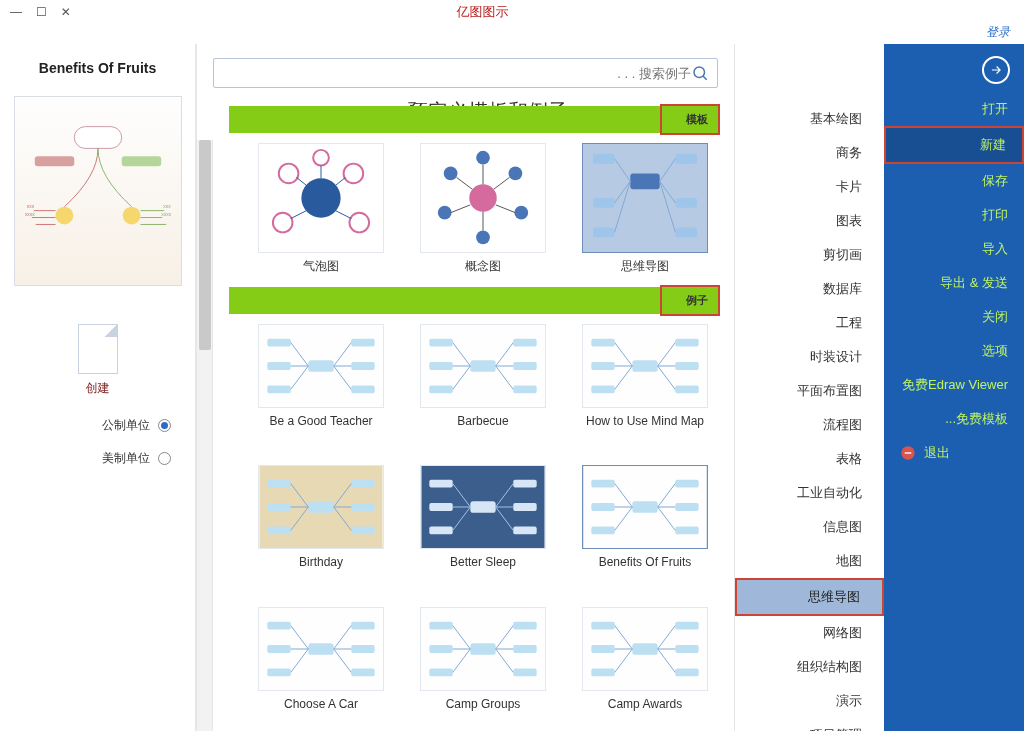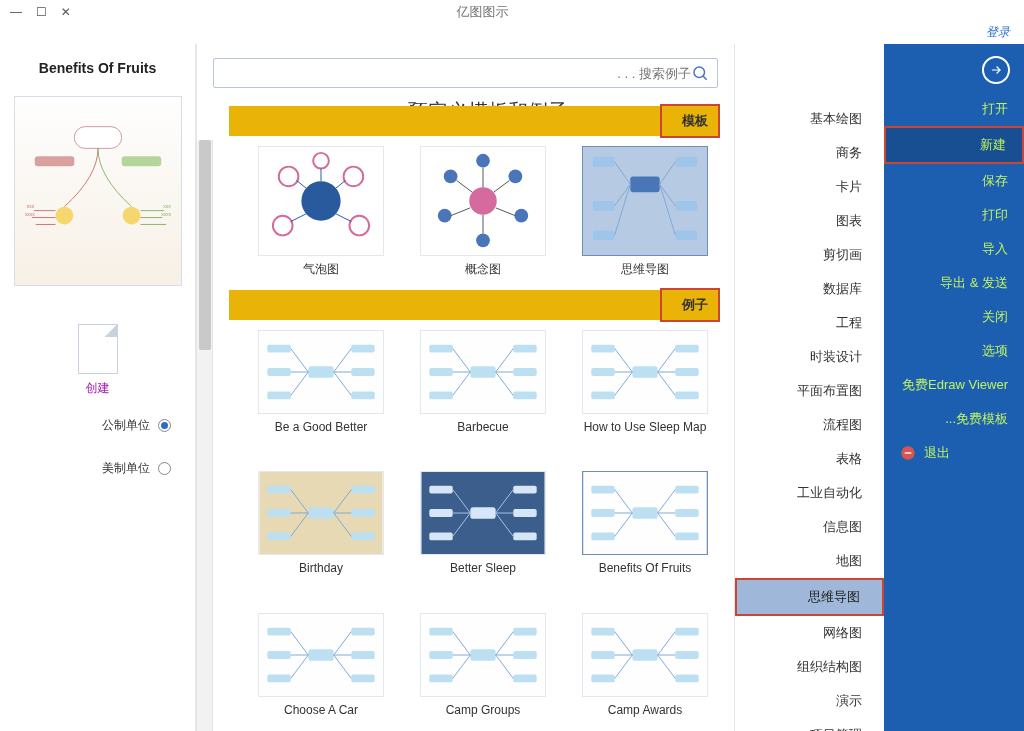--- a/index.html
+++ b/index.html
@@ -2,21 +2,21 @@
 <html><head>
 <meta charset="utf-8">
 <style>
 * { box-sizing: border-box; margin: 0; padding: 0; }
 body { font-family: "Microsoft YaHei", Arial, sans-serif; font-size: 12px; color: #333; background: #fff; width: 1024px; height: 731px; overflow: hidden; position: relative; direction: rtl; }
 
 
 .title-bar { height: 24px; display: flex; align-items: center; background: #fff; }
 .window-controls { display: flex; gap: 14px; padding: 0 10px; direction: ltr; margin-left: auto; }
 .window-controls span { font-size: 12px; color: #555; cursor: default; }
-.app-title { flex: 1; text-align: center; font-size: 13px; color: #737373; }
+.app-title { flex: 1; text-align: center; font-size: 13px; color: #b91c1c; }
 .title-spacer { width: 140px; }
 
 
 .login-row { height: 20px; padding: 0 14px; }
 .login-link { color: #2a6dc9; font-size: 12px; font-style: italic; }
 
 
 .main { display: flex; height: calc(731px - 44px); }
 
 
@@ -38,39 +38,39 @@
 .center { flex: 1; background: #fff; display: flex; flex-direction: column; border-left: 1px solid #e6e6e6; position: relative; }
 .search-wrap { padding: 14px 16px 10px; }
 .search-box { width: 100%; height: 30px; border: 1px solid #b8c5d6; border-radius: 2px; display: flex; align-items: center; padding: 0 8px; direction: rtl; }
 .search-box input { flex: 1; border: none; outline: none; font-size: 13px; text-align: right; direction: rtl; background: transparent; }
 .search-box .mag { width: 18px; height: 18px; color: #4a76b8; margin-left: auto; }
 
 .content-scroll { flex: 1; overflow-y: auto; padding: 0 16px 16px; position: relative; }
 .scrollbar-track { position: absolute; left: 0; top: 96px; bottom: 0; width: 16px; background: #f2f2f2; border-right: 1px solid #e6e6e6; }
 .scrollbar-thumb { position: absolute; left: 2px; top: 0; width: 12px; height: 210px; background: #c9c9c9; border-radius: 2px; }
 
-.section-header { background: #eab308; padding: 6px 10px; font-size: 13px; font-weight: bold; margin: 8px 0 10px; text-align: right; position: relative; }
+.section-header { background: #84cc16; padding: 6px 10px; font-size: 11px; font-weight: bold; margin: 8px 0 10px; text-align: right; position: relative; }
 .section-header.hl::after { content: ""; position: absolute; right: -2px; top: -2px; bottom: -2px; width: 56px; border: 2px solid #c43; }
 
 .tile-row { display: flex; gap: 36px; justify-content: flex-start; flex-wrap: wrap; margin-bottom: 12px; padding-right: 10px; }
 .tile { width: 126px; display: flex; flex-direction: column; align-items: center; gap: 6px; cursor: pointer; }
 .tile .thumb { width: 126px; height: 84px; background: #fff; border: 1px solid #e3e8ef; display: flex; align-items: center; justify-content: center; }
 .tile.selected .thumb { background: #b7cae4; border: 1px solid #6f8db8; }
 .tile .caption { font-size: 12px; text-align: center; color: #333; line-height: 1.3; direction: ltr; }
 .tile.big .thumb { height: 110px; }
 
 
 .preview { width: 196px; background: #fff; border-right: 1px solid #e6e6e6; padding: 16px 14px; display: flex; flex-direction: column; gap: 20px; direction: ltr; }
 .preview-title { font-size: 14px; font-weight: bold; text-align: center; color: #222; }
 .preview-img { width: 168px; height: 190px; border: 1px solid #d9dee6; background: linear-gradient(#fefefe,#f7f0e6); margin: 0 auto; position: relative; overflow: hidden; }
 .create-box { width: 72px; margin: 18px auto 0; text-align: center; }
 .create-icon { width: 40px; height: 50px; border: 1px solid #c8d2e0; margin: 0 auto 6px; position: relative; background:#fff; }
 .create-icon::after { content:""; position:absolute; top:0; right:0; width:12px; height:12px; background: linear-gradient(135deg,#fff 50%, #c8d2e0 50%); }
-.create-label { font-size: 12px; color: #a21caf; }
-.radio-group { display: flex; flex-direction: column; gap: 26px; align-items: flex-end; padding-right: 10px; }
+.create-label { font-size: 12px; color: #7f1d1d; }
+.radio-group { display: flex; flex-direction: column; gap: 16px; align-items: flex-end; padding-right: 10px; }
 .radio-row { display: flex; gap: 8px; align-items: center; font-size: 12px; color: #333; direction: rtl; }
 .radio { width: 13px; height: 13px; border: 1px solid #888; border-radius: 50%; display: inline-flex; align-items: center; justify-content: center; }
 .radio.checked::after { content:""; width:7px; height:7px; background:#2a6dc9; border-radius:50%; }
 
 
 .thumb svg { width: 100%; height: 100%; }
 
 </style>
 </head>
 <body>
@@ -213,21 +213,21 @@
                 <rect x="50" y="36" width="26" height="12" rx="3" fill="#bcdff2"></rect>
                 <rect x="8" y="14" width="24" height="8" rx="2" fill="#bcdff2"></rect>
                 <rect x="8" y="38" width="24" height="8" rx="2" fill="#bcdff2"></rect>
                 <rect x="8" y="62" width="24" height="8" rx="2" fill="#bcdff2"></rect>
                 <rect x="94" y="14" width="24" height="8" rx="2" fill="#bcdff2"></rect>
                 <rect x="94" y="38" width="24" height="8" rx="2" fill="#bcdff2"></rect>
                 <rect x="94" y="62" width="24" height="8" rx="2" fill="#bcdff2"></rect>
                 <path d="M50 42 L32 18 M50 42 L32 42 M50 42 L32 66 M76 42 L94 18 M76 42 L94 42 M76 42 L94 66" stroke="#7fa8d4" fill="none"></path>
               </svg>
             </div>
-            <div class="caption">How to Use Sleep Map</div>
+            <div class="caption">How to Use Mind Map</div>
           </div>
           <div class="tile">
             <div class="thumb">
               <svg viewBox="0 0 126 84">
                 <rect width="126" height="84" fill="#fefefe"></rect>
                 <rect x="50" y="36" width="26" height="12" rx="3" fill="#bcdff2"></rect>
                 <rect x="8" y="14" width="24" height="8" rx="2" fill="#bcdff2"></rect>
                 <rect x="8" y="38" width="24" height="8" rx="2" fill="#bcdff2"></rect>
                 <rect x="8" y="62" width="24" height="8" rx="2" fill="#bcdff2"></rect>
                 <rect x="94" y="14" width="24" height="8" rx="2" fill="#bcdff2"></rect>
@@ -245,21 +245,21 @@
                 <rect x="50" y="36" width="26" height="12" rx="3" fill="#bcdff2"></rect>
                 <rect x="8" y="14" width="24" height="8" rx="2" fill="#bcdff2"></rect>
                 <rect x="8" y="38" width="24" height="8" rx="2" fill="#bcdff2"></rect>
                 <rect x="8" y="62" width="24" height="8" rx="2" fill="#bcdff2"></rect>
                 <rect x="94" y="14" width="24" height="8" rx="2" fill="#bcdff2"></rect>
                 <rect x="94" y="38" width="24" height="8" rx="2" fill="#bcdff2"></rect>
                 <rect x="94" y="62" width="24" height="8" rx="2" fill="#bcdff2"></rect>
                 <path d="M50 42 L32 18 M50 42 L32 42 M50 42 L32 66 M76 42 L94 18 M76 42 L94 42 M76 42 L94 66" stroke="#7fa8d4" fill="none"></path>
               </svg>
             </div>
-            <div class="caption">Be a Good Better</div>
+            <div class="caption">Be a Good Teacher</div>
           </div>
           <div class="tile selected">
             <div class="thumb">
               <svg viewBox="0 0 126 84">
                 <rect width="126" height="84" fill="#fefefe"></rect>
                 <rect x="50" y="36" width="26" height="12" rx="3" fill="#bcdff2"></rect>
                 <rect x="8" y="14" width="24" height="8" rx="2" fill="#bcdff2"></rect>
                 <rect x="8" y="38" width="24" height="8" rx="2" fill="#bcdff2"></rect>
                 <rect x="8" y="62" width="24" height="8" rx="2" fill="#bcdff2"></rect>
                 <rect x="94" y="14" width="24" height="8" rx="2" fill="#bcdff2"></rect>

